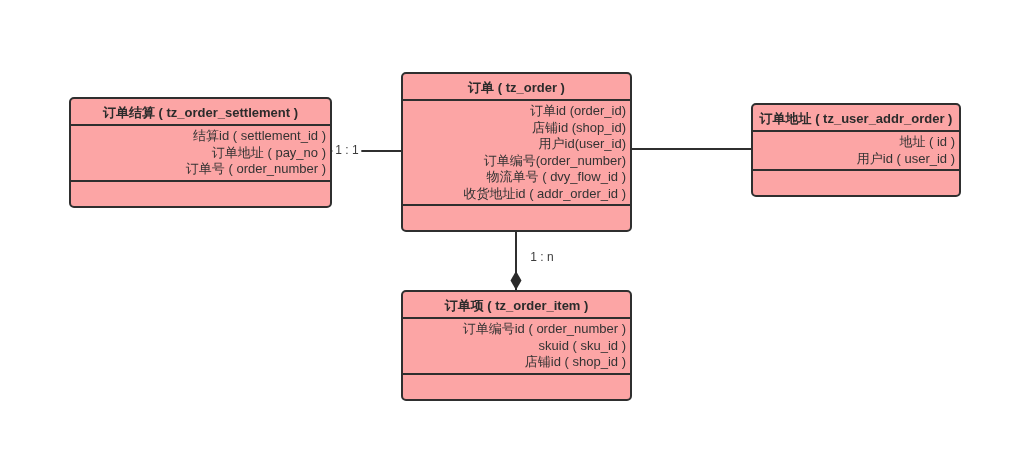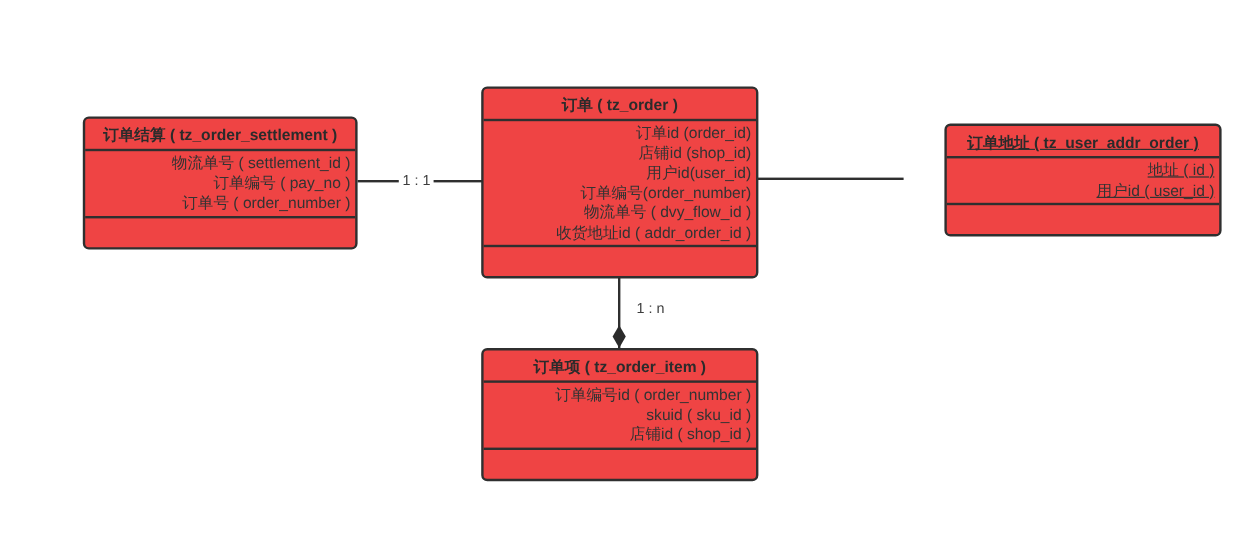--- a/index.html
+++ b/index.html
@@ -11,21 +11,21 @@
   .canvas {
     position: relative;
     width: 1032px;
     height: 460px;
     background: #ffffff;
     overflow: hidden;
   }
   
   .entity {
     position: absolute;
-    background: #ef4444;
+    background: #fca5a5;
     border: 2px solid #2f2f2f;
     border-radius: 5px;
   }
   .entity-title {
     height: 27px;
     line-height: 27px;
     text-align: center;
     font-weight: bold;
     font-size: 13px;
     color: #2b2b2b;
@@ -84,44 +84,44 @@
   <div class="line-h" style="left:631px; top:148px; width:122px;"></div>
 
   <div class="line-v" style="left:515px; top:226px; height:64px;"></div>
   <span class="rel-label" style="left:542px; top:250px;">1 : n</span>
   <span class="diamond" style="left:510px; top:271px;">
     <svg width="12" height="19" viewBox="0 0 12 19">
       <polygon points="6,0 11.5,9.5 6,19 0.5,9.5" fill="#2b2b2b"></polygon>
     </svg>
   </span>
 
-  <div class="entity" style="left:69px; top:97px; width:229px;">
+  <div class="entity" style="left:69px; top:97px; width:263px;">
     <div class="entity-title">订单结算 ( tz_order_settlement )</div>
     <div class="entity-fields">
-      <div class="field-row">物流单号 ( settlement_id )</div>
-      <div class="field-row">订单编号 ( pay_no )</div>
+      <div class="field-row">结算id ( settlement_id )</div>
+      <div class="field-row">订单地址 ( pay_no )</div>
       <div class="field-row">订单号 ( order_number )</div>
     </div>
     <div class="entity-empty"></div>
   </div>
 
   <div class="entity" style="left:401px; top:72px; width:231px;">
     <div class="entity-title">订单 ( tz_order )</div>
     <div class="entity-fields">
       <div class="field-row">订单id (order_id)</div>
       <div class="field-row">店铺id (shop_id)</div>
       <div class="field-row">用户id(user_id)</div>
       <div class="field-row">订单编号(order_number)</div>
       <div class="field-row">物流单号 ( dvy_flow_id )</div>
       <div class="field-row">收货地址id ( addr_order_id )</div>
     </div>
     <div class="entity-empty"></div>
   </div>
 
-  <div class="entity" style="left:787px; top:103px; width:231px;text-decoration:underline;">
+  <div class="entity" style="left:751px; top:103px; width:210px;">
     <div class="entity-title">订单地址 ( tz_user_addr_order )</div>
     <div class="entity-fields">
       <div class="field-row">地址 ( id )</div>
       <div class="field-row">用户id ( user_id )</div>
     </div>
     <div class="entity-empty"></div>
   </div>
 
   <div class="entity" style="left:401px; top:290px; width:231px;">
     <div class="entity-title">订单项 ( tz_order_item )</div>

